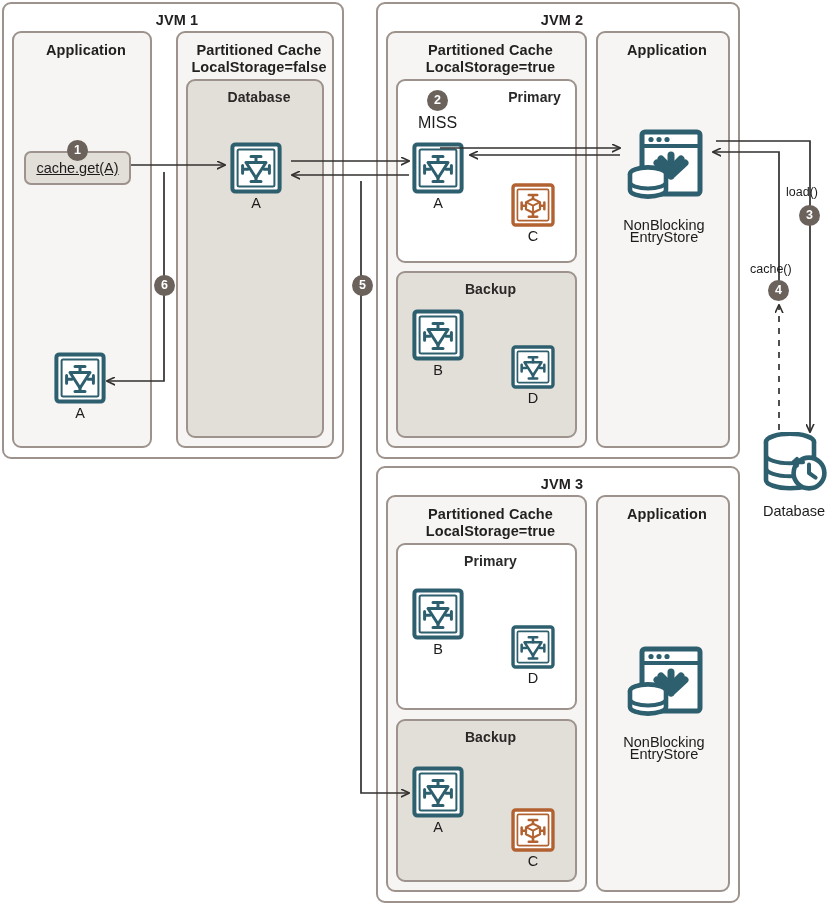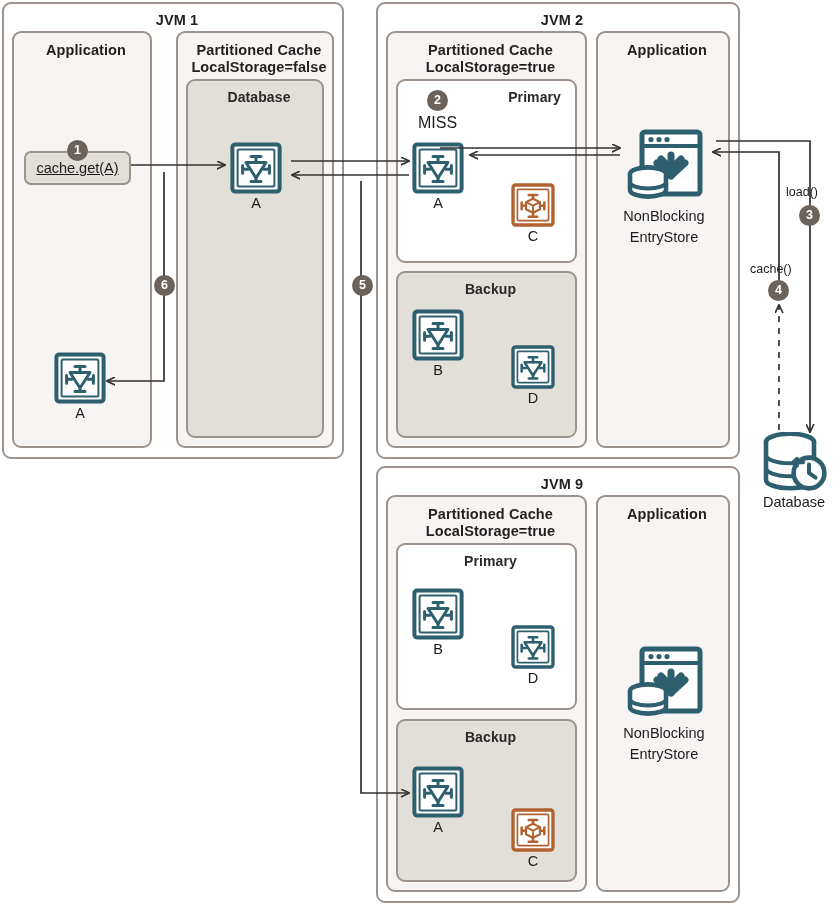--- a/index.html
+++ b/index.html
@@ -54,21 +54,21 @@
     font-size:14.5px;
     color:#1d1b1b;
     line-height:1.1;
   }
   
   .storeicon{position:absolute;}
   .storeicon .cap{
     position:absolute;
     left:-26px;right:-26px;
     top:100%;
-    margin-top:0;
+    margin-top:9px;
     text-align:center;
     font-size:14.5px;
     color:#1d1b1b;
     line-height:1.14;
   }
   
   .badge{
     position:absolute;
     width:21px;height:21px;
     border-radius:50%;
@@ -312,21 +312,21 @@
       <path d="M6 36 A24 8.2 0 0 0 54 36" fill="none" stroke="#2d5f6e" stroke-width="4"></path>
       <circle cx="49" cy="41" r="15.4" fill="#fff" stroke="#2d5f6e" stroke-width="4.6"></circle>
       <path d="M49 32.5 L49 41 L55.6 45.6" fill="none" stroke="#2d5f6e" stroke-width="4" stroke-linecap="round" stroke-linejoin="round"></path>
       <path d="M37 33.6 L33.6 30.2 L37 26.8" fill="none" stroke="#2d5f6e" stroke-width="4" stroke-linecap="round" stroke-linejoin="round"></path>
       <path d="M33.8 30.2 L43 30.2" fill="none" stroke="#2d5f6e" stroke-width="4" stroke-linecap="round"></path>
     </svg>
     <div class="cap">Database</div>
   </div>
 
   <div class="panel" style="left:376px;top:466px;width:364px;height:437px;">
-    <div class="panel-title t-jvm">JVM 9</div>
+    <div class="panel-title t-jvm">JVM 3</div>
   </div>
 
   <div class="panel shade-light" style="left:386px;top:495px;width:201px;height:397px;">
     <div class="panel-title t-sec">Partitioned Cache</div>
     <div class="panel-title t-sec" style="top:26px;">LocalStorage=true</div>
   </div>
 
   <div class="panel" style="left:396px;top:543px;width:181px;height:167px;">
     <div class="panel-title t-sub">Primary</div>
   </div>

